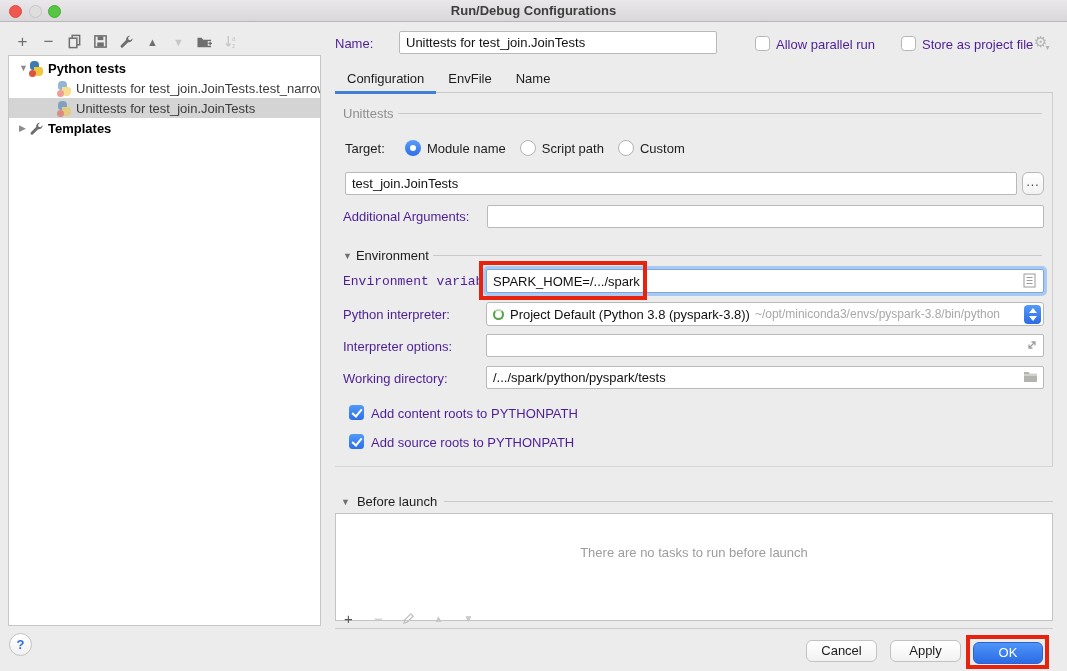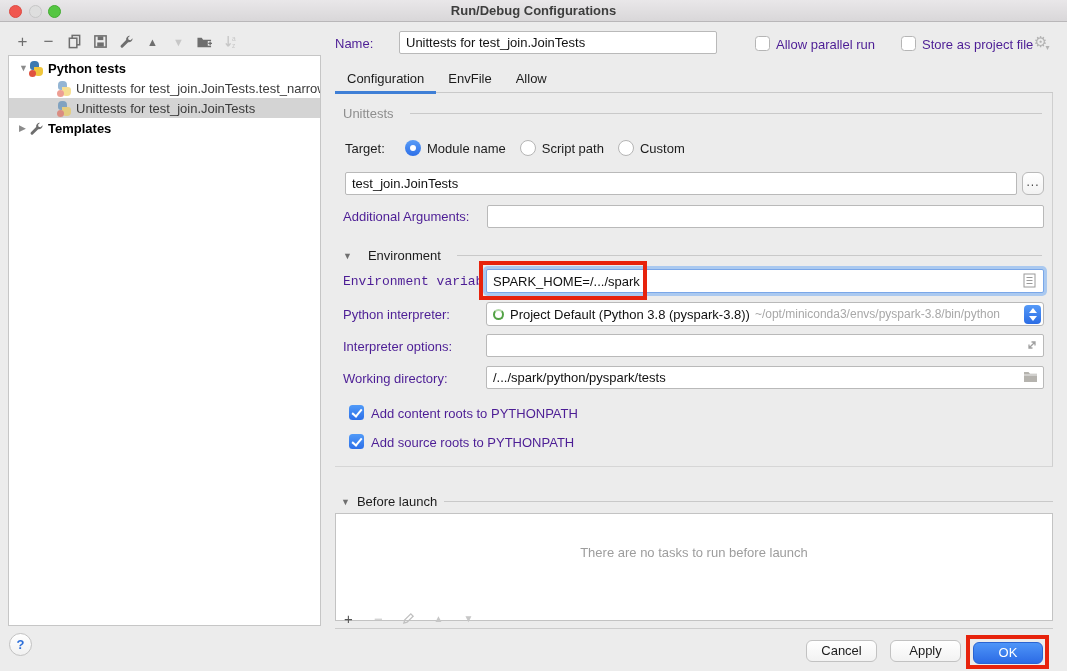--- a/index.html
+++ b/index.html
@@ -59,21 +59,21 @@
 
   
   .tabs-line { position:absolute; left:335px; top:92px; width:718px; height:1px; background:#c9c9c9; }
   .tabs { position:absolute; left:335px; top:66px; height:27px; display:flex; }
   .tab { padding:0 12px; height:27px; line-height:25px; font-size:13px; color:#1c1c1c; position:relative; }
   .tab.active::after { content:""; position:absolute; left:0; right:0; bottom:-1px; height:3px; background:#3f7fd6; }
 
   
   .cfg { position:absolute; left:335px; top:93px; width:718px; height:374px;
          border-right:1px solid #cfcfcf; border-bottom:1px solid #d6d6d6; }
-  .group-hdr { position:absolute; left:8px; right:10px; display:flex; align-items:center; gap:16px; }
+  .group-hdr { position:absolute; left:8px; right:10px; display:flex; align-items:center; gap:4px; }
   .group-hdr .g-line { flex:1; height:1px; background:#c9c9c9; }
   .group-hdr .tri { font-size:9px; color:#6f6f6f; }
   .g-gray { color:#8e8e8e; }
 
   .radio { width:16px; height:16px; border-radius:50%; position:relative; flex:none; }
   .radio.sel { background:linear-gradient(#5a9df7,#2d6fe8); }
   .radio.sel::after { content:""; position:absolute; left:5px; top:5px; width:6px; height:6px;
                       background:#fff; border-radius:50%; }
   .radio.unsel { background:#fff; border:1px solid #b5b5b5; }
   .target-row { position:absolute; left:10px; top:47px; display:flex; align-items:center; }
@@ -211,21 +211,21 @@
   <span class="cb off" style="left:755px; top:36px;"></span>
   <div class="lbl" style="left:776px; top:37px;">Allow parallel run</div>
   <span class="cb off" style="left:901px; top:36px;"></span>
   <div class="lbl" style="left:922px; top:37px;">Store as project file</div>
   <span class="gear" style="left:1034px; top:33px;">⚙</span>
 
   <div class="tabs-line"></div>
   <div class="tabs">
     <div class="tab active">Configuration</div>
     <div class="tab">EnvFile</div>
-    <div class="tab">Allow</div>
+    <div class="tab">Name</div>
   </div>
 
   <div class="cfg">
 
     <div class="group-hdr" style="top:13px;">
       <span class="g-gray">Unittests</span>
       <span class="g-line"></span>
     </div>
 
     <div class="target-row">

